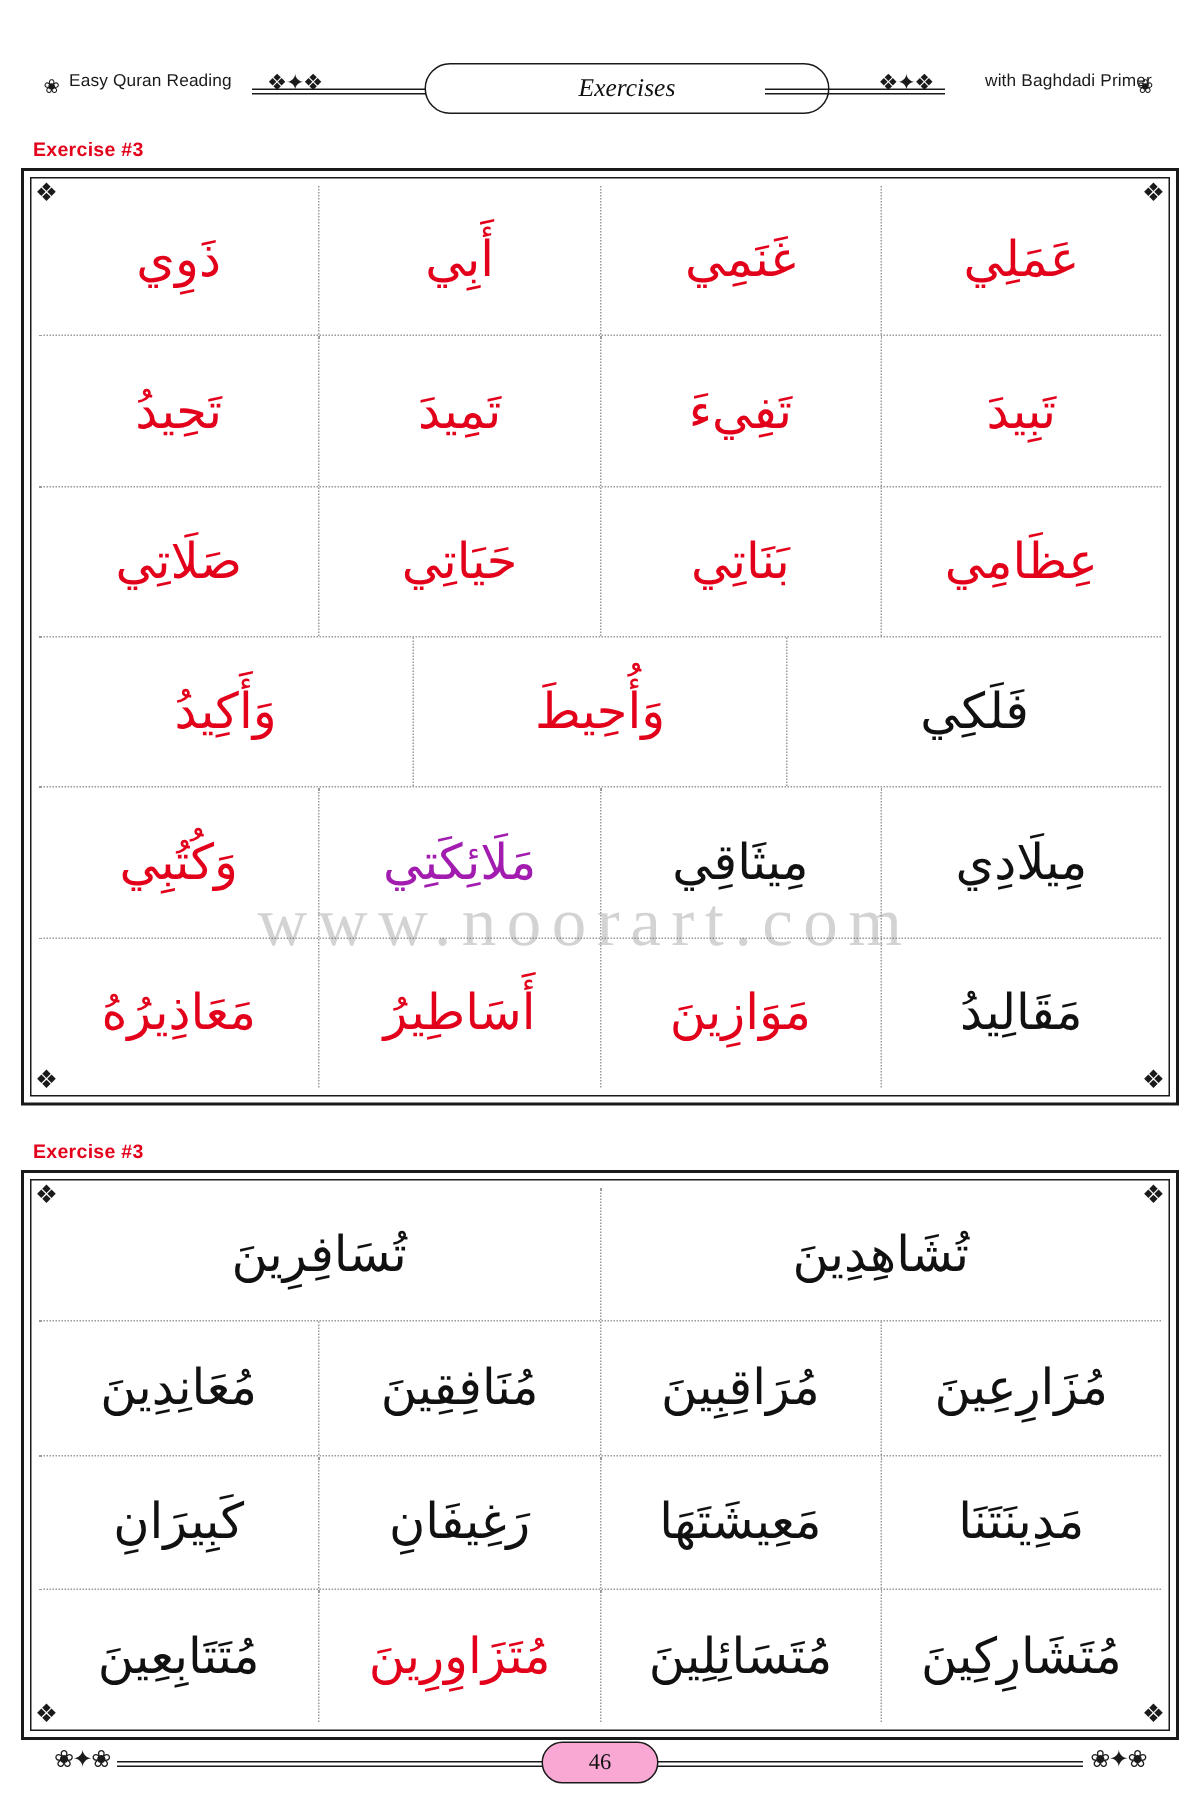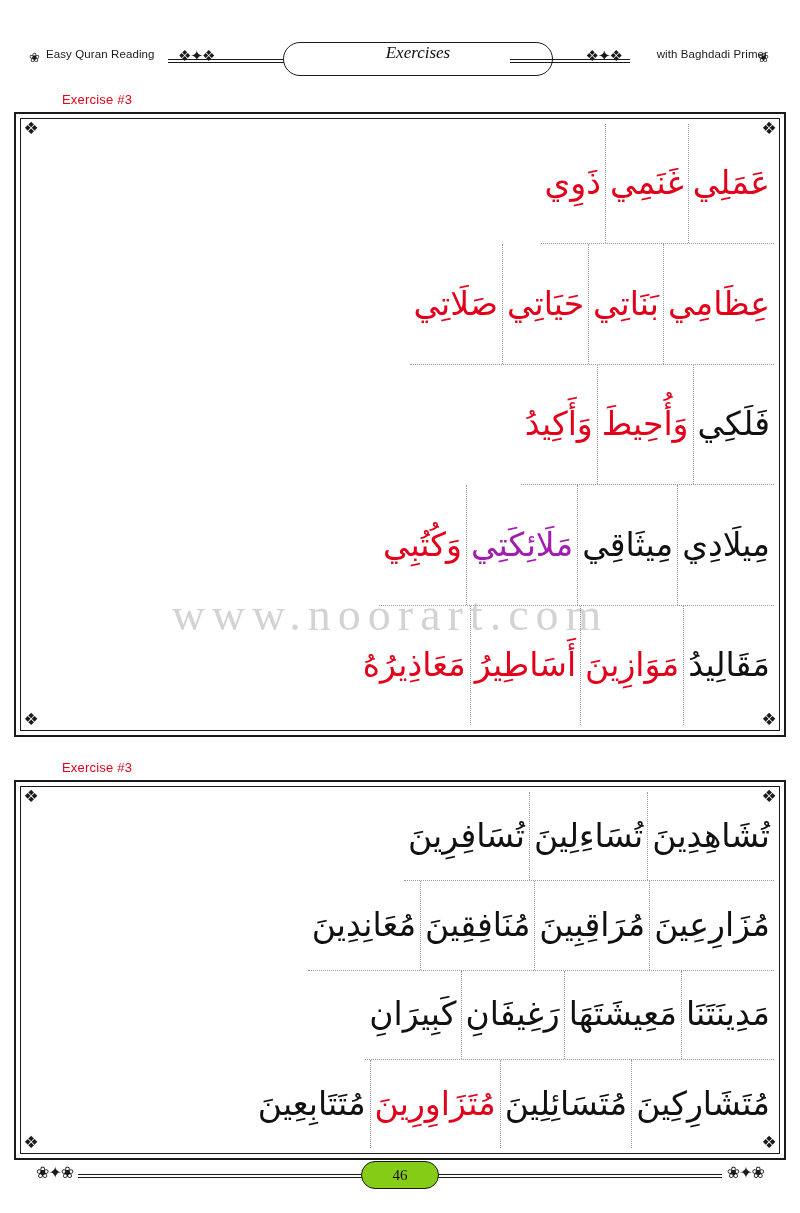--- a/index.html
+++ b/index.html
@@ -70,37 +70,37 @@
   .hdr-title-box {
     position: absolute;
     left: 265px;
     width: 270px;
     top: 0;
     height: 34px;
     border: 1.2px solid #1a1a1a;
     border-radius: 17px;
     background: #fff;
     display: flex;
+    align-items: center;
     justify-content: center;
   }
   .hdr-title {
     font-family: "Liberation Serif", serif;
     font-size: 17px;
     font-style: italic;
     color: #111;
   }
 
   
   .exercise-label {
     position: absolute;
     font-size: 13px;
-    font-weight: normal;
+    font-weight: bold;
     color: #e3001b;
     letter-spacing: .2px;
-    margin-left: 40px;
   }
 
   .ex-frame {
     position: absolute;
     border: 2.2px solid #1a1a1a;
     background: #fff;
   }
   .ex-frame::before {
     content: "";
     position: absolute;
@@ -121,21 +121,20 @@
   .corner.tl { top: 2px; left: 2px; }
   .corner.tr { top: 2px; right: 2px; }
   .corner.bl { bottom: 2px; left: 2px; }
   .corner.br { bottom: 2px; right: 2px; }
 
   .grid {
     position: absolute;
     left: 10px; right: 10px; top: 10px; bottom: 10px;
     display: flex;
     flex-direction: column;
-    align-items: flex-end;
   }
   .grid-row {
     flex: 1 1 0;
     display: flex;
     flex-direction: row;
     border-bottom: 1px dotted #9a9a9a;
   }
   .grid-row:last-child { border-bottom: none; }
   .cell {
     flex: 1 1 0;
@@ -198,21 +197,21 @@
   }
   .ft-page-box {
     position: absolute;
     left: 50%;
     transform: translateX(-50%);
     top: 6px;
     width: 78px;
     height: 28px;
     border: 1.2px solid #1a1a1a;
     border-radius: 14px;
-    background: #84cc16;
+    background: #f9a8d4;
     display: flex;
     align-items: center;
     justify-content: center;
   }
   .ft-page-num {
     font-family: "Liberation Serif", serif;
     font-size: 15px;
     color: #111;
   }
   .ft-orn {
@@ -247,22 +246,29 @@
 <div class="exercise-label" style="top:92px; left:22px;">Exercise #3</div>
 
 <div class="ex-frame" style="left:14px; top:112px; width:772px; height:625px;">
   <span class="corner tl">❖</span>
   <span class="corner tr">❖</span>
   <span class="corner bl">❖</span>
   <span class="corner br">❖</span>
   <div class="grid">
     <div class="grid-row">
       <div class="cell red">ذَوِي</div>
+      <div class="cell red">أَبِي</div>
       <div class="cell red">غَنَمِي</div>
       <div class="cell red">عَمَلِي</div>
+    </div>
+    <div class="grid-row">
+      <div class="cell red">تَحِيدُ</div>
+      <div class="cell red">تَمِيدَ</div>
+      <div class="cell red">تَفِيءَ</div>
+      <div class="cell red">تَبِيدَ</div>
     </div>
     <div class="grid-row">
       <div class="cell red">صَلَاتِي</div>
       <div class="cell red">حَيَاتِي</div>
       <div class="cell red">بَنَاتِي</div>
       <div class="cell red">عِظَامِي</div>
     </div>
     <div class="grid-row">
       <div class="cell red">وَأَكِيدُ</div>
       <div class="cell red">وَأُحِيطَ</div>
@@ -288,21 +294,20 @@
 <div class="exercise-label" style="top:760px; left:22px;">Exercise #3</div>
 
 <div class="ex-frame" style="left:14px; top:780px; width:772px; height:380px;">
   <span class="corner tl">❖</span>
   <span class="corner tr">❖</span>
   <span class="corner bl">❖</span>
   <span class="corner br">❖</span>
   <div class="grid">
     <div class="grid-row">
       <div class="cell dark">تُسَافِرِينَ</div>
-      <div class="cell dark">تُسَاءِلِينَ</div>
       <div class="cell dark">تُشَاهِدِينَ</div>
     </div>
     <div class="grid-row">
       <div class="cell dark">مُعَانِدِينَ</div>
       <div class="cell dark">مُنَافِقِينَ</div>
       <div class="cell dark">مُرَاقِبِينَ</div>
       <div class="cell dark">مُزَارِعِينَ</div>
     </div>
     <div class="grid-row">
       <div class="cell dark">كَبِيرَانِ</div>

